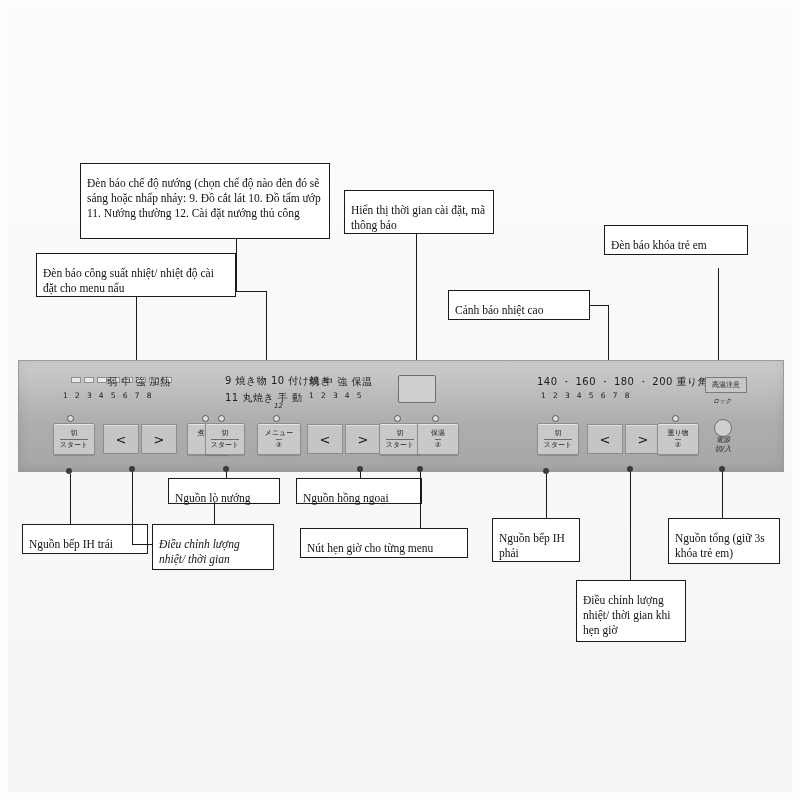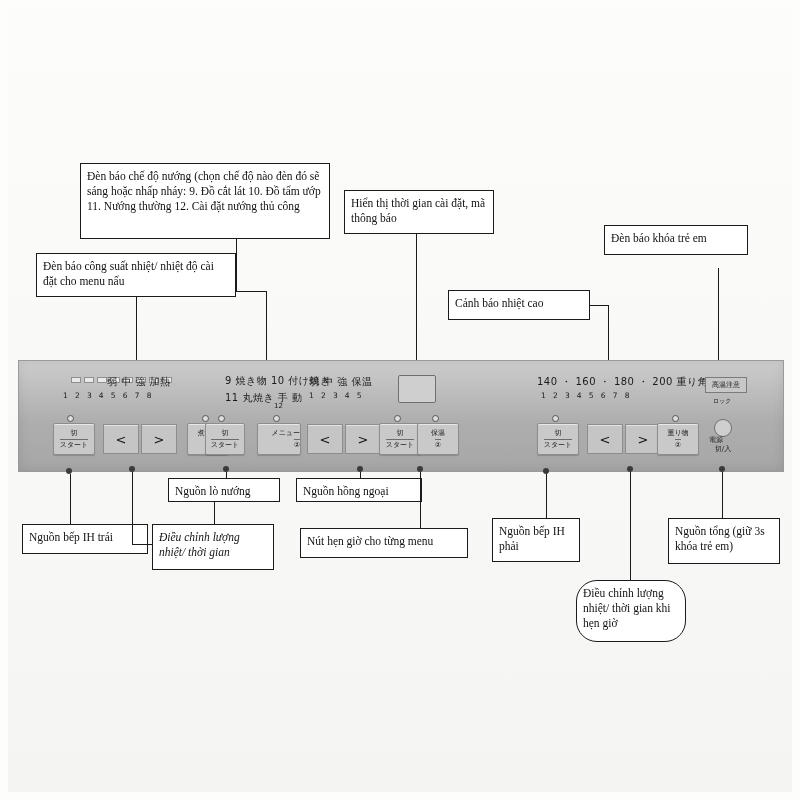--- a/index.html
+++ b/index.html
@@ -20,21 +20,21 @@
     position:absolute;left:8px;top:8px;width:784px;height:784px;
     background:linear-gradient(180deg,#fcfcfa 0%,#f8f8f6 60%,#f4f4f2 100%);
   }
   .callout{
     position:absolute;
     border:1px solid #1b1b1b;
     background:#ffffff;
     color:#111;
     font-size:11.5px;
     line-height:1.32;
-    padding:5px 6px;
+    padding:12px 6px;
     box-sizing:border-box;
     font-family:"Liberation Serif", serif;
   }
   .leader{
     position:absolute;
     background:#1b1b1b;
   }
   .leader.h{height:1px;}
   .leader.v{width:1px;}
   .panel{
@@ -110,21 +110,21 @@
     display:flex;align-items:center;justify-content:center;
     font-family:"DejaVu Sans", sans-serif;font-size:7px;color:#111;
   }
   .powerknob{
     position:absolute;width:16px;height:16px;border-radius:50%;
     background:#cfcfcf;border:1px solid #6f6f6f;
   }
   .tiny{
     position:absolute;
     font-family:"DejaVu Sans", sans-serif;
-    font-size:7px;color:#1b1b1b;white-space:nowrap;
+    font-size:7px;color:#1b1b1b;white-space:nowrap;font-style:italic;
   }
 </style>
 </head>
 <body>
 
 <div id="sheet">
   <div class="paper-bg"></div>
 
   <div class="callout" style="left:80px;top:163px;width:250px;height:76px;">
     <span>Đèn báo chế độ nướng (chọn chế độ nào đèn đó sẽ sáng hoặc nhấp nháy: 9. Đồ cắt lát  10. Đồ tẩm ướp 11. Nướng thường 12. Cài đặt nướng thủ công</span>
@@ -163,21 +163,21 @@
   </div>
 
   <div class="callout" style="left:300px;top:528px;width:168px;height:30px;">
     <span>Nút hẹn giờ cho từng menu</span>
   </div>
 
   <div class="callout" style="left:492px;top:518px;width:88px;height:44px;">
     <span>Nguồn bếp IH phải</span>
   </div>
 
-  <div class="callout" style="left:576px;top:580px;width:110px;height:62px;border-radius:21px;">
+  <div class="callout" style="left:576px;top:580px;width:110px;height:62px;">
     <span>Điều chỉnh lượng nhiệt/ thời gian khi hẹn giờ</span>
   </div>
 
   <div class="callout" style="left:668px;top:518px;width:112px;height:46px;">
     <span>Nguồn tổng (giữ 3s khóa trẻ em)</span>
   </div>
 
   <div class="leader v" style="left:236px;top:239px;height:52px;"></div>
   <div class="leader h" style="left:236px;top:291px;width:30px;"></div>
   <div class="leader v" style="left:266px;top:291px;height:88px;"></div>
@@ -253,21 +253,21 @@
     <div class="jp" style="position:absolute;left:290px;top:14px;">弱 中 強   保温</div>
     <div class="numrow" style="position:absolute;left:290px;top:30px;">1 2 3 4 5</div>
 
     <div class="lamp" style="left:199px;top:54px;"></div>
     <div class="btn" style="left:186px;top:62px;width:38px;">
       <span class="top">切</span>
       <span class="bot">スタート</span>
     </div>
 
     <div class="lamp" style="left:254px;top:54px;"></div>
-    <div class="btn" style="left:238px;top:62px;width:42px;align-items:flex-end;">
+    <div class="btn" style="left:238px;top:62px;width:42px;">
       <span class="top">メニュー</span>
       <span class="bot">②</span>
     </div>
 
     <div class="arrowbtn" style="left:288px;top:63px;">
       <span>&lt;</span>
     </div>
     <div class="arrowbtn" style="left:326px;top:63px;">
       <span>&gt;</span>
     </div>
@@ -305,21 +305,21 @@
       <span>&gt;</span>
     </div>
 
     <div class="lamp" style="left:653px;top:54px;"></div>
     <div class="btn" style="left:638px;top:62px;">
       <span class="top">重り物</span>
       <span class="bot">②</span>
     </div>
 
     <div class="powerknob" style="left:695px;top:58px;"></div>
-    <div class="tiny" style="left:690px;top:74px;width:28px;">電源</div>
+    <div class="tiny" style="left:690px;top:74px;text-align:center;width:28px;">電源</div>
     <div class="tiny" style="left:688px;top:83px;text-align:center;width:32px;">切/入</div>
   </div>
 
   <div class="display">
     <span style="display:block;text-align:center;line-height:26px;font-family:'DejaVu Sans Mono',monospace;font-size:10px;color:#333;"></span>
   </div>
 
   <div class="dot" style="left:66px;top:468px;width:6px;height:6px;"></div>
   <div class="dot" style="left:129px;top:466px;width:6px;height:6px;"></div>
   <div class="dot" style="left:223px;top:466px;width:6px;height:6px;"></div>

